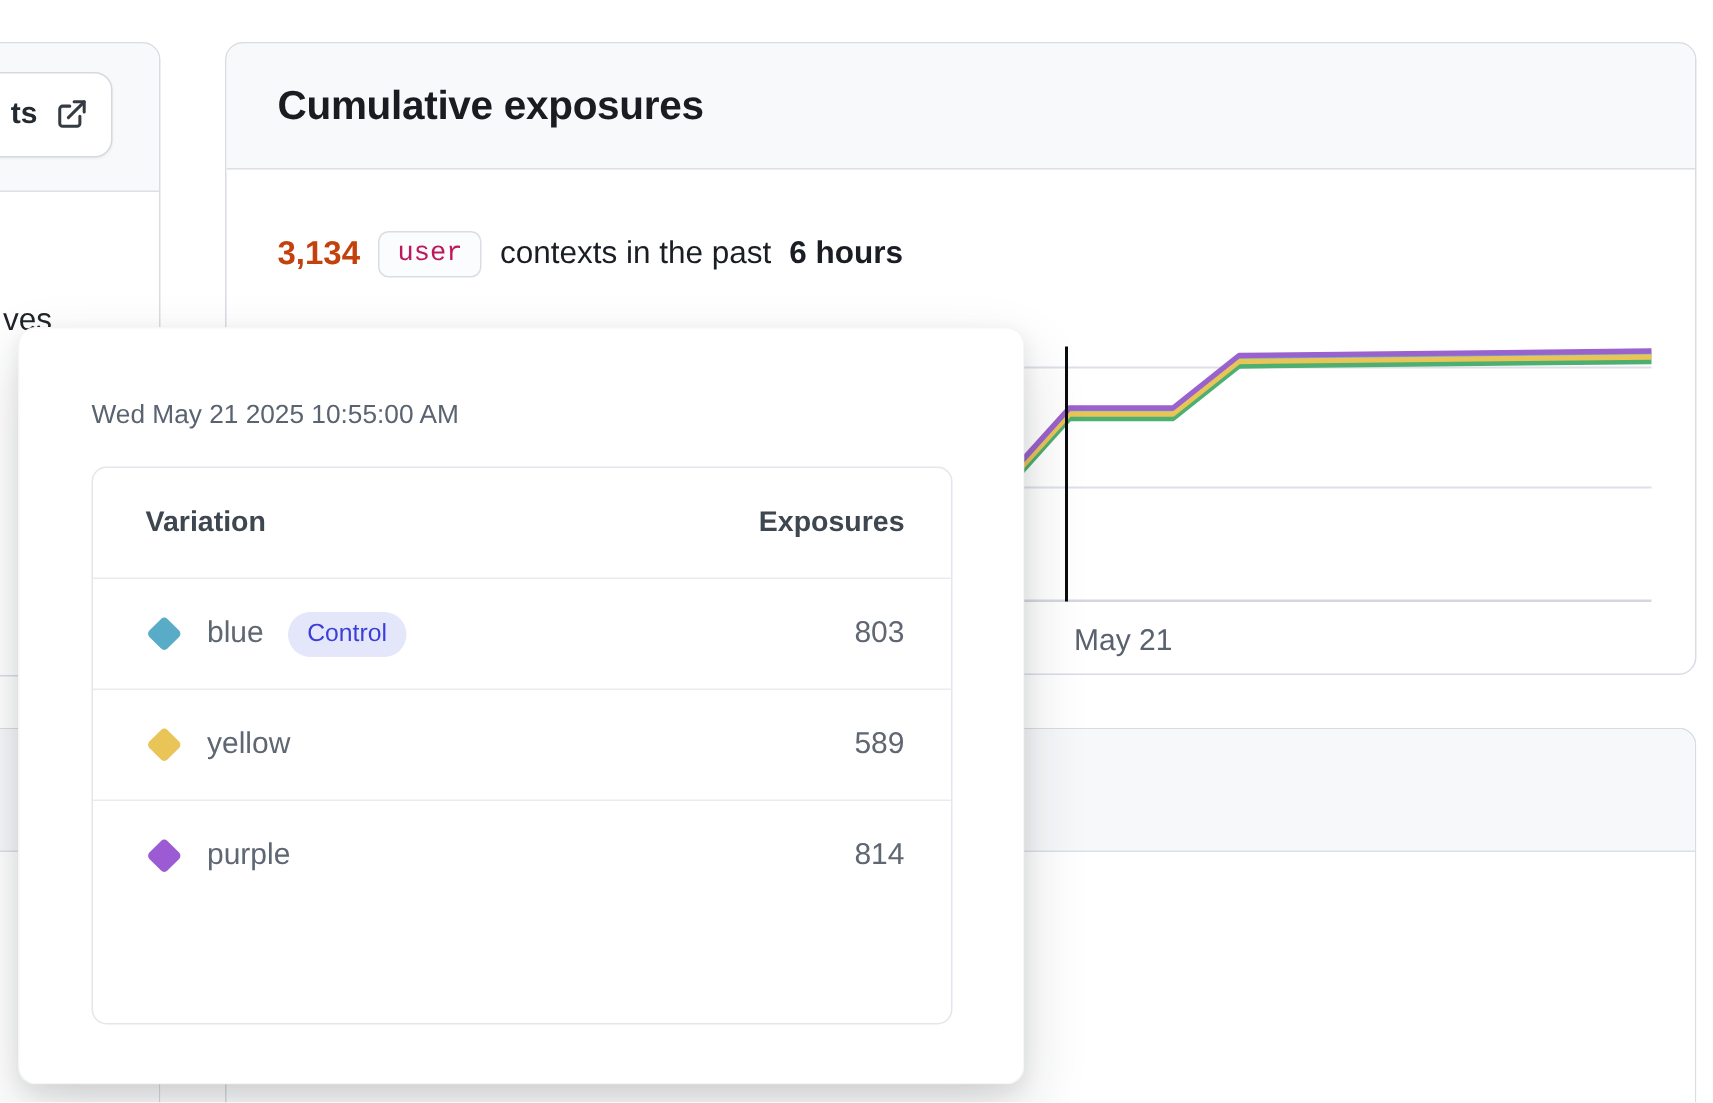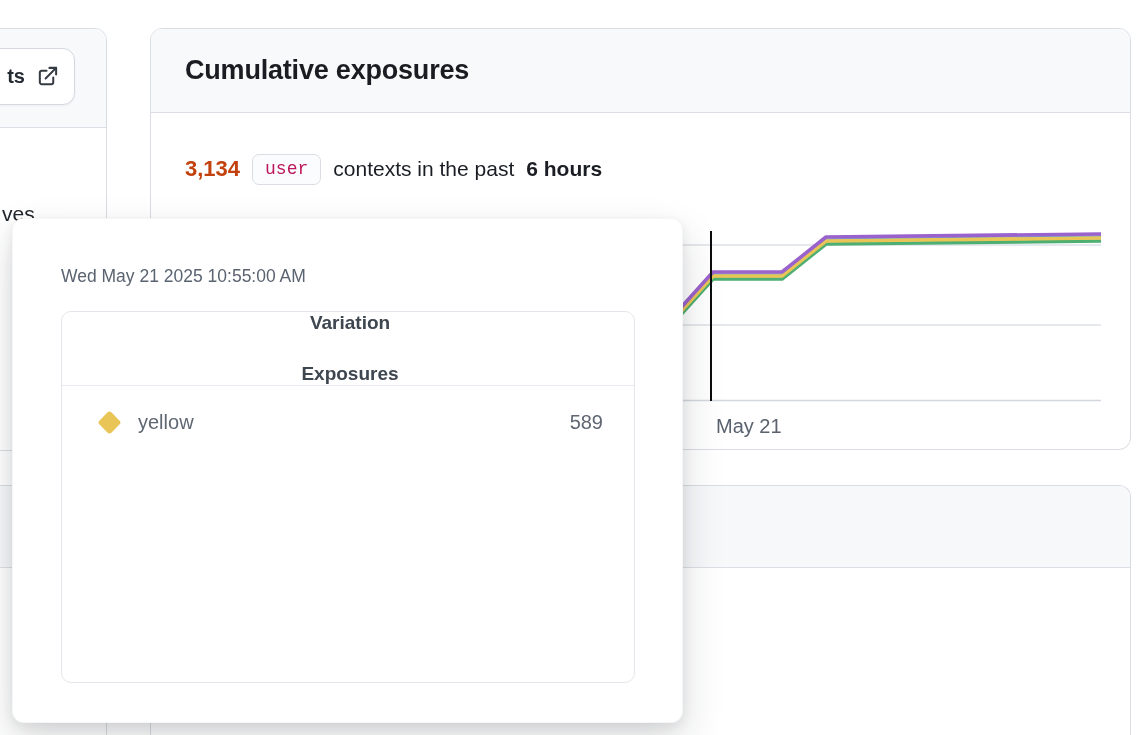--- a/index.html
+++ b/index.html
@@ -35,21 +35,21 @@
   .main-card2{left:150px;top:485px;width:981px;height:300px;border-bottom:none;border-radius:12px 12px 0 0;}
   .main-card2 .card-header{height:82px;background:#F7F8FA;}
 
   
   .tooltip{position:absolute;left:12px;top:218px;width:671px;height:505px;background:#ffffff;border-radius:12px;
     z-index:5;border:1px solid rgba(20,26,36,.04);
     box-shadow:0 18px 42px rgba(23,30,40,.16),0 4px 12px rgba(23,30,40,.08);}
   .tt-time{position:absolute;left:48px;top:47px;font-size:17.5px;color:#5A6370;}
   .tt-table{position:absolute;left:48px;top:92px;width:574px;height:372px;border:1px solid #E3E6EB;
     border-radius:10px;overflow:hidden;background:#fff;}
-  .tt-head{height:73px;display:flex;align-items:center;justify-content:space-between;padding:0 31px 0 35px;flex-direction:column;}
+  .tt-head{height:73px;display:flex;align-items:center;justify-content:space-between;padding:0 31px 0 35px;}
   .tt-head span{font-size:19px;font-weight:700;color:#3E4650;}
   .tt-row{height:74.2px;display:flex;align-items:center;padding:0 31px 0 35px;border-top:1px solid #E8EBEF;}
   .diamond{width:17px;height:17px;border-radius:3px;transform:rotate(45deg);margin:0 20px 0 4px;flex:none;}
   .v-name{font-size:20px;color:#5F6772;}
   .ctl-badge{margin-left:16px;font-size:16.5px;font-weight:500;color:#3B3ED8;background:#E4E6FA;
     border-radius:15px;padding:5px 13px 6px;}
   .v-val{margin-left:auto;font-size:20px;color:#5F6772;}
 </style>
 </head>
 <body>
@@ -111,20 +111,31 @@
 
   <div class="tooltip">
     <div class="tt-time">Wed May 21 2025 10:55:00 AM</div>
     <div class="tt-table">
       <div class="tt-head">
         <span>Variation</span>
         <span>Exposures</span>
       </div>
 
       <div class="tt-row">
+        <span class="diamond" style="background: rgb(88, 172, 200);"></span>
+        <span class="v-name">blue</span>
+        <span class="ctl-badge">Control</span>
+        <span class="v-val">803</span>
+      </div>
+      <div class="tt-row">
         <span class="diamond" style="background: rgb(233, 196, 87);"></span>
         <span class="v-name">yellow</span>
         <span class="v-val">589</span>
+      </div>
+      <div class="tt-row">
+        <span class="diamond" style="background: rgb(156, 91, 211);"></span>
+        <span class="v-name">purple</span>
+        <span class="v-val">814</span>
       </div>
     </div>
   </div>
 
 </div>
 
 </body></html>

